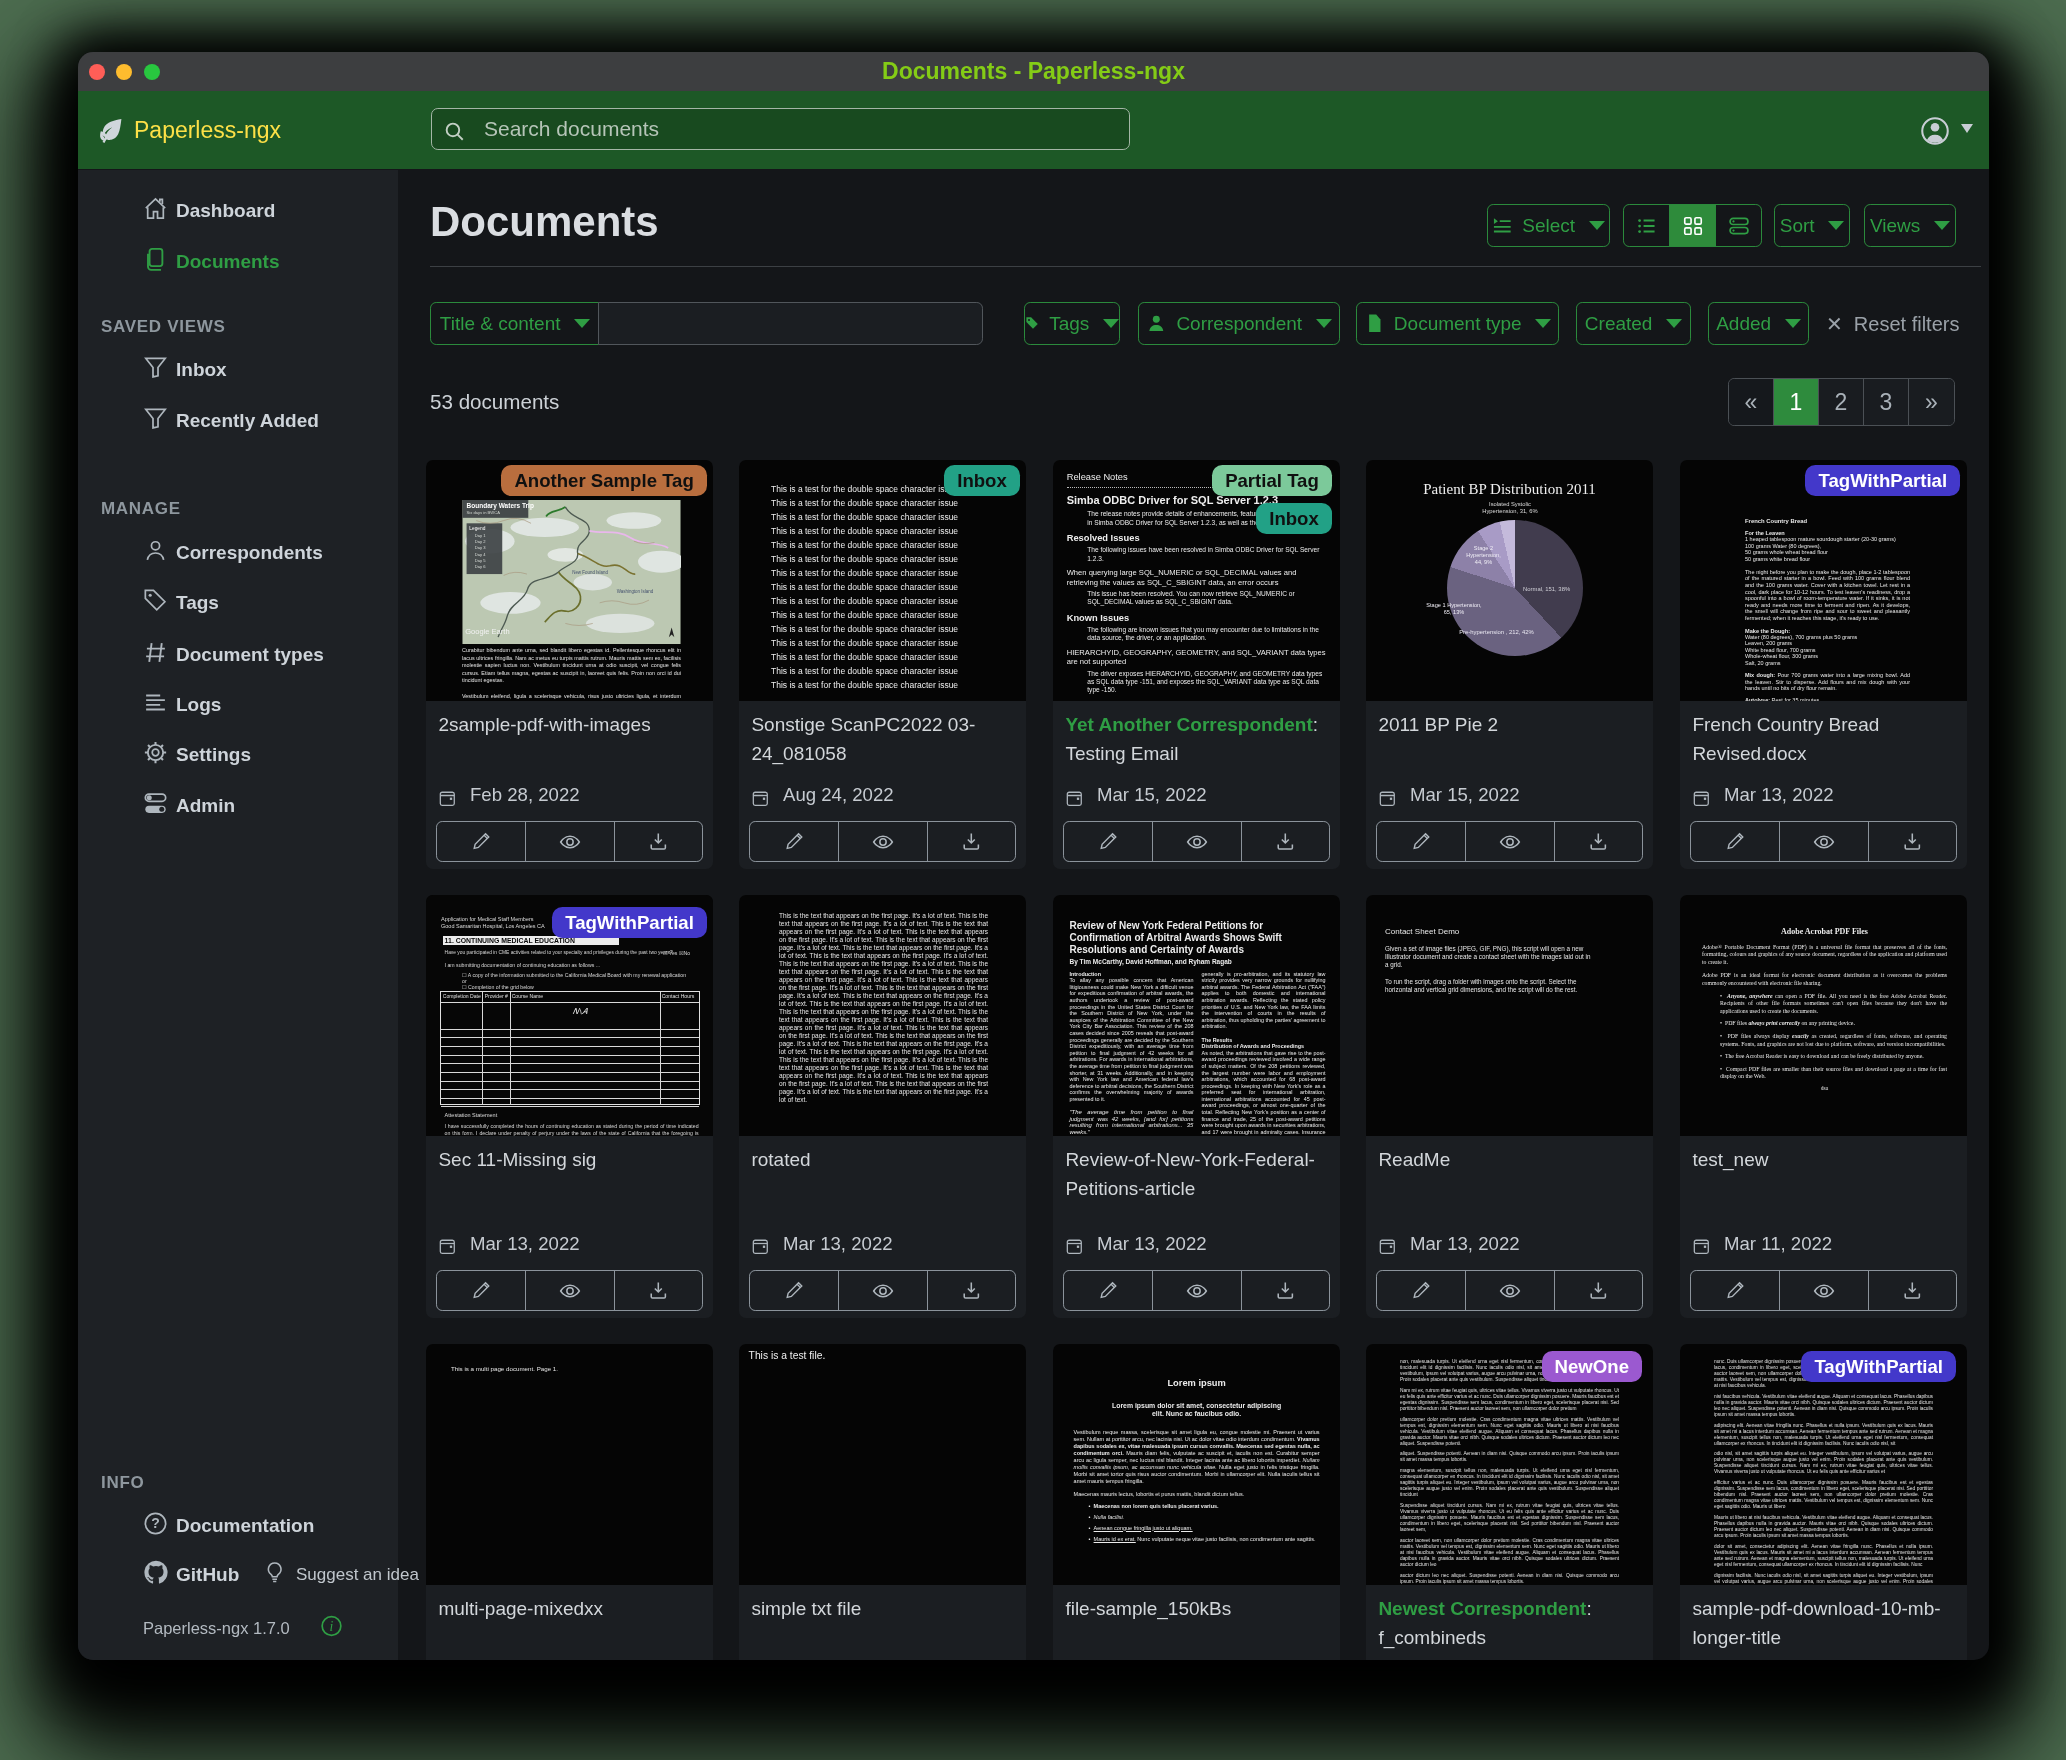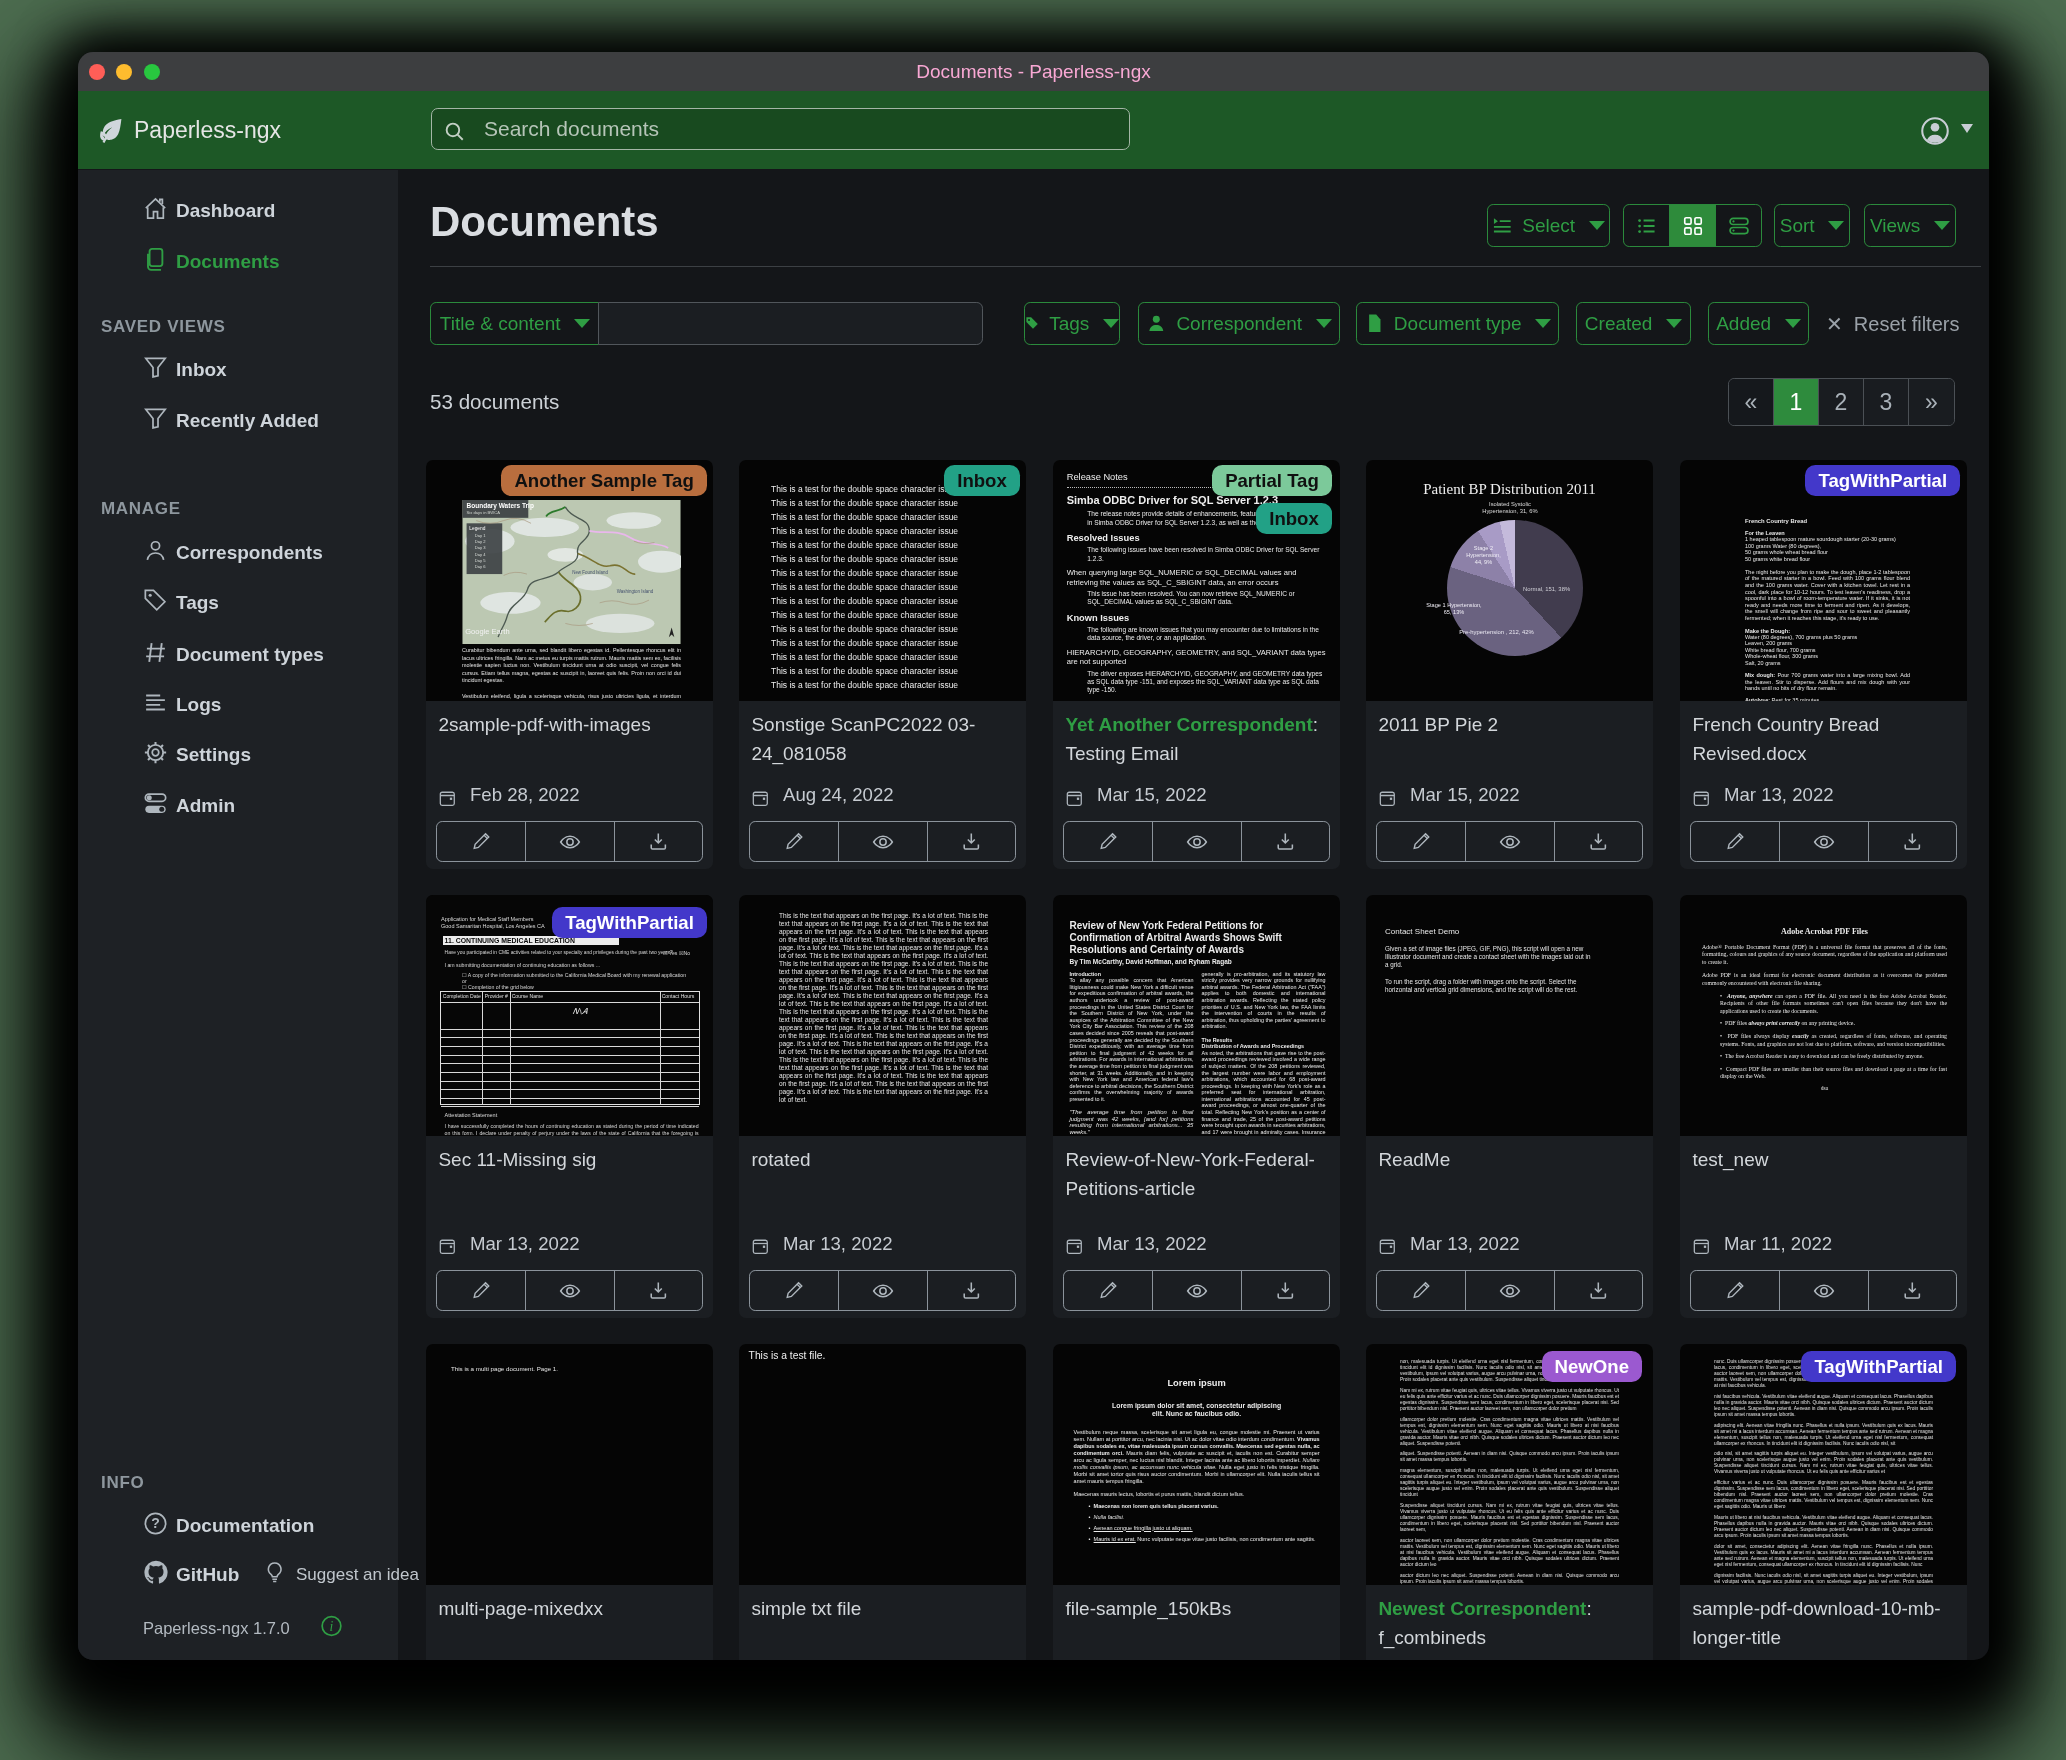--- a/index.html
+++ b/index.html
@@ -2,23 +2,23 @@
 <html style="font-size:11px"><head><meta charset="utf-8"><style>
 * { box-sizing: border-box; margin:0; padding:0; }
 html,body { width:2066px; height:1761px; background:#4d6d50; font-family:"Liberation Sans",sans-serif; }
 #win { position:absolute; left:78px; top:52px; width:1911px; height:1608px; background:#141619;
   border-radius:15px; overflow:hidden;
   box-shadow: 0 31px 69px 29px rgba(0,0,0,.95), 0 0 48px 15px rgba(0,0,0,.95), 0 55px 103px 38px rgba(0,0,0,.8); }
 .abs { position:absolute; }
 #titlebar { position:absolute; left:0; top:0; width:100%; height:39px; background:#3d3e40; }
 .tl { position:absolute; top:12.4px; width:16px; height:16px; border-radius:50%; }
 #titletext { position:absolute; top:0; left:0; width:100%; height:39px; line-height:39px; text-align:center;
-  color:#f9a8d4; font-size:19px; font-weight:400; }
+  color:#84cc16; font-size:23px; font-weight:700; }
 #navbar { position:absolute; left:0; top:39px; width:100%; height:78px; background:#1d5826; }
-#brand { position:absolute; left:56px; top:0; height:68px; line-height:78px; color:#e5e5e5; font-size:23px;text-align:right; }
+#brand { position:absolute; left:56px; top:0; height:68px; line-height:78px; color:#fde047; font-size:23px;text-align:right; }
 #search { position:absolute; left:353px; top:17px; width:699px; height:42px; border:1.4px solid #a4b6a6;
   border-radius:6.9px; background:rgba(8,28,10,0.22); color:#b6c5b8; font-size:21px; line-height:39px; padding-left:52px; }
 #sidebar { position:absolute; left:0; top:118px; width:320px; height:1491px; background:#1e2125; }
 .sideitem { position:absolute; left:22px; height:27.5px; color:#ced4da; font-size:19px; font-weight:700; white-space:nowrap;margin-left:43px; }
 .sidehead { position:absolute; left:23px; color:#8e979e; font-size:17px; font-weight:700; letter-spacing:0.7px; white-space:nowrap; }
 .sicon { position:absolute; left:0; top:50%; transform:translateY(-50%); }
 .slabel { position:absolute; left:33px; top:50%; transform:translateY(-50%); }
 h3.pagetitle { position:absolute; left:352px; top:146px; font-size:42px; font-weight:700; color:#dadde1; }
 .gbtn { position:absolute; top:152px; height:43px; border:1.4px solid #2b8a3c; border-radius:6.2px; color:#2f9e44;
   font-size:19px; white-space:nowrap; display:flex; align-items:center; justify-content:center; gap:9.6px; }

